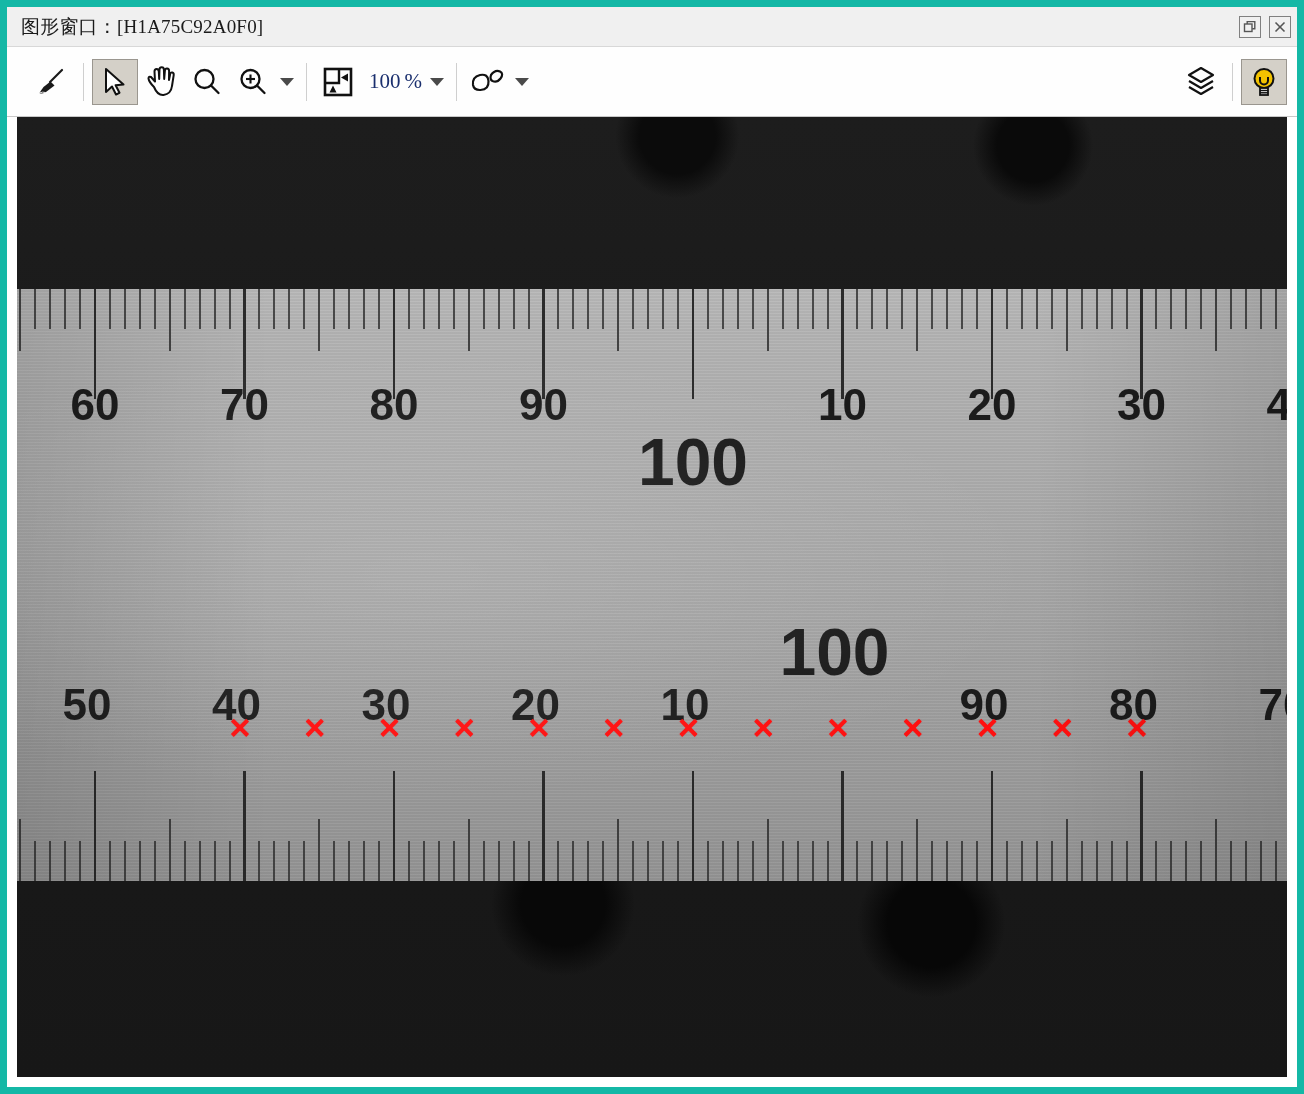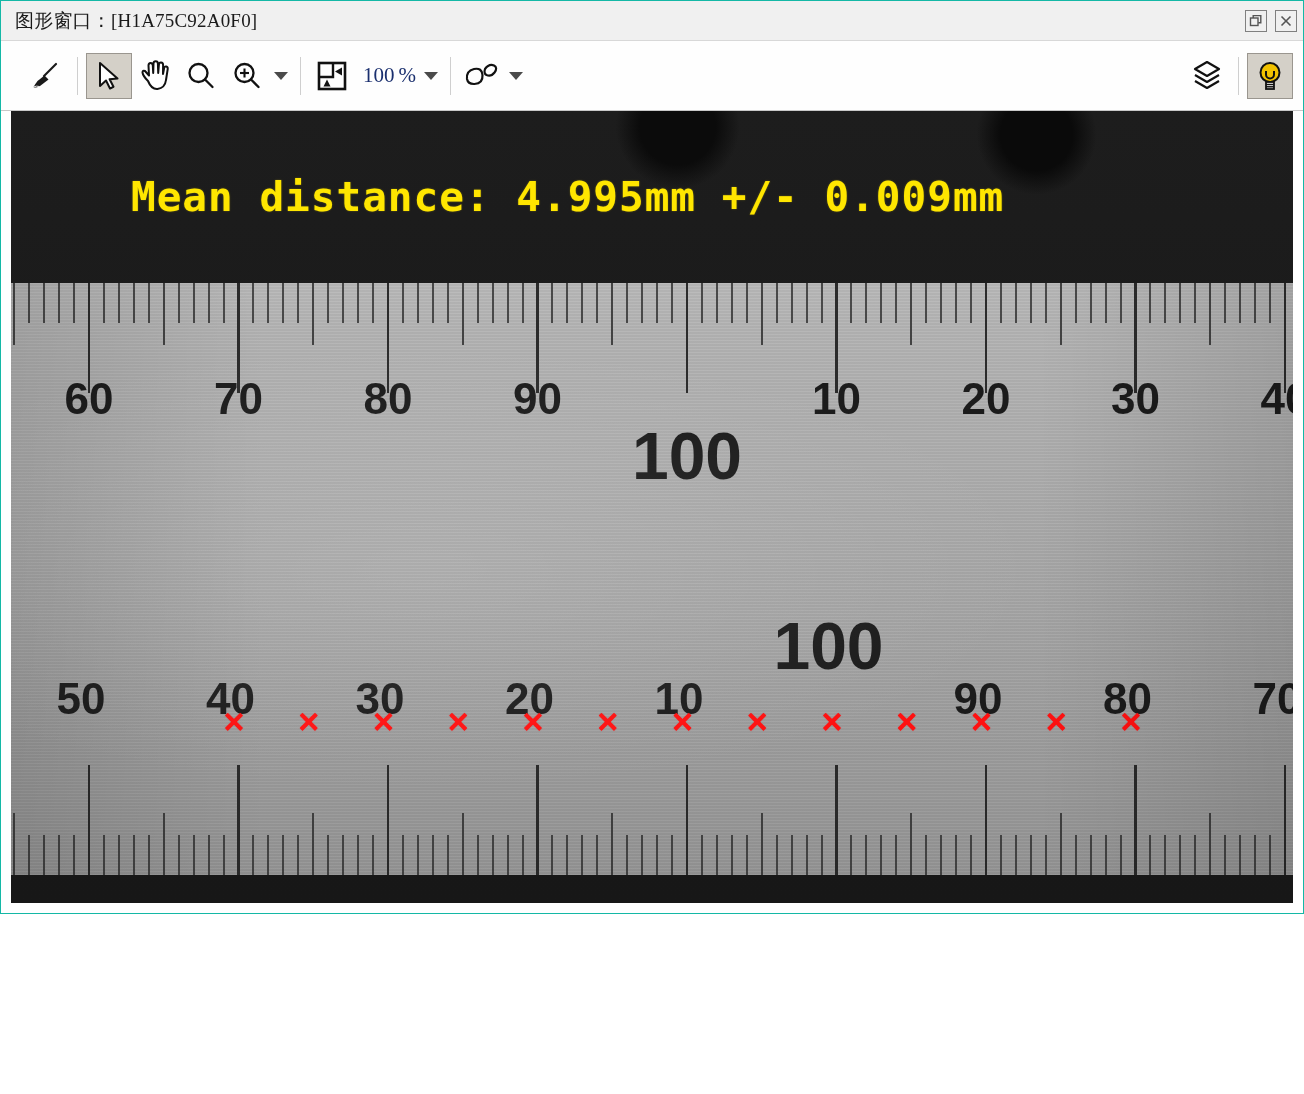--- a/index.html
+++ b/index.html
@@ -9,23 +9,23 @@
     height: 1094px;
     overflow: hidden;
     background: #ffffff;
     font-family: "Liberation Sans", sans-serif;
   }
 
   .window {
     position: absolute;
     left: 0; top: 0;
     width: 1304px;
-    height: 914px;
+    height: 1094px;
     background: #f0f0f0;
-    border: 1px solid #14b8a6;
+    border: 7px solid #14b8a6;
     display: flex;
     flex-direction: column;
   }
 
   
   .titlebar {
     height: 40px;
     min-height: 40px;
     background: #f0f0f0;
     border-bottom: 1px solid #d8d8d8;
@@ -560,17 +560,16 @@
             <div class="mark-x" style="left: 671.5px; top: 440px;">✕</div>
             <div class="mark-x" style="left: 746.25px; top: 440px;">✕</div>
             <div class="mark-x" style="left: 821px; top: 440px;">✕</div>
             <div class="mark-x" style="left: 895.75px; top: 440px;">✕</div>
             <div class="mark-x" style="left: 970.5px; top: 440px;">✕</div>
             <div class="mark-x" style="left: 1045.25px; top: 440px;">✕</div>
             <div class="mark-x" style="left: 1120px; top: 440px;">✕</div>
           </div>
       </div>
 
-      <div class="overlay-text">Mean distance: 4.995mm +/- 0.009mm</div>
     </div>
   </div>
 
 </div>
 
 </body></html>

